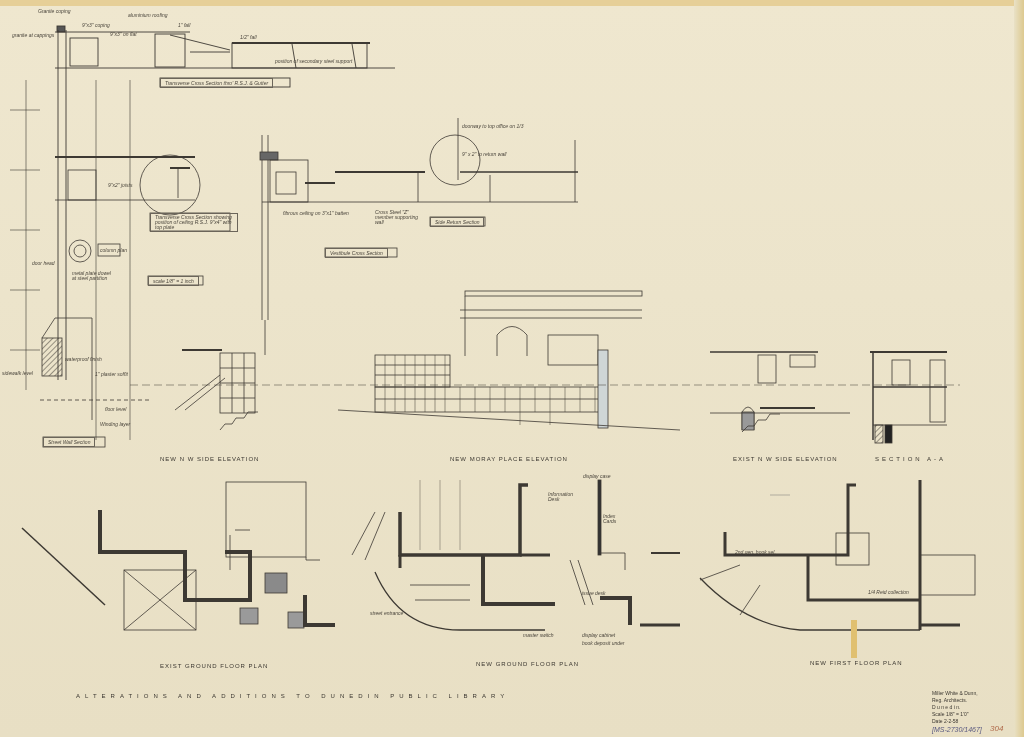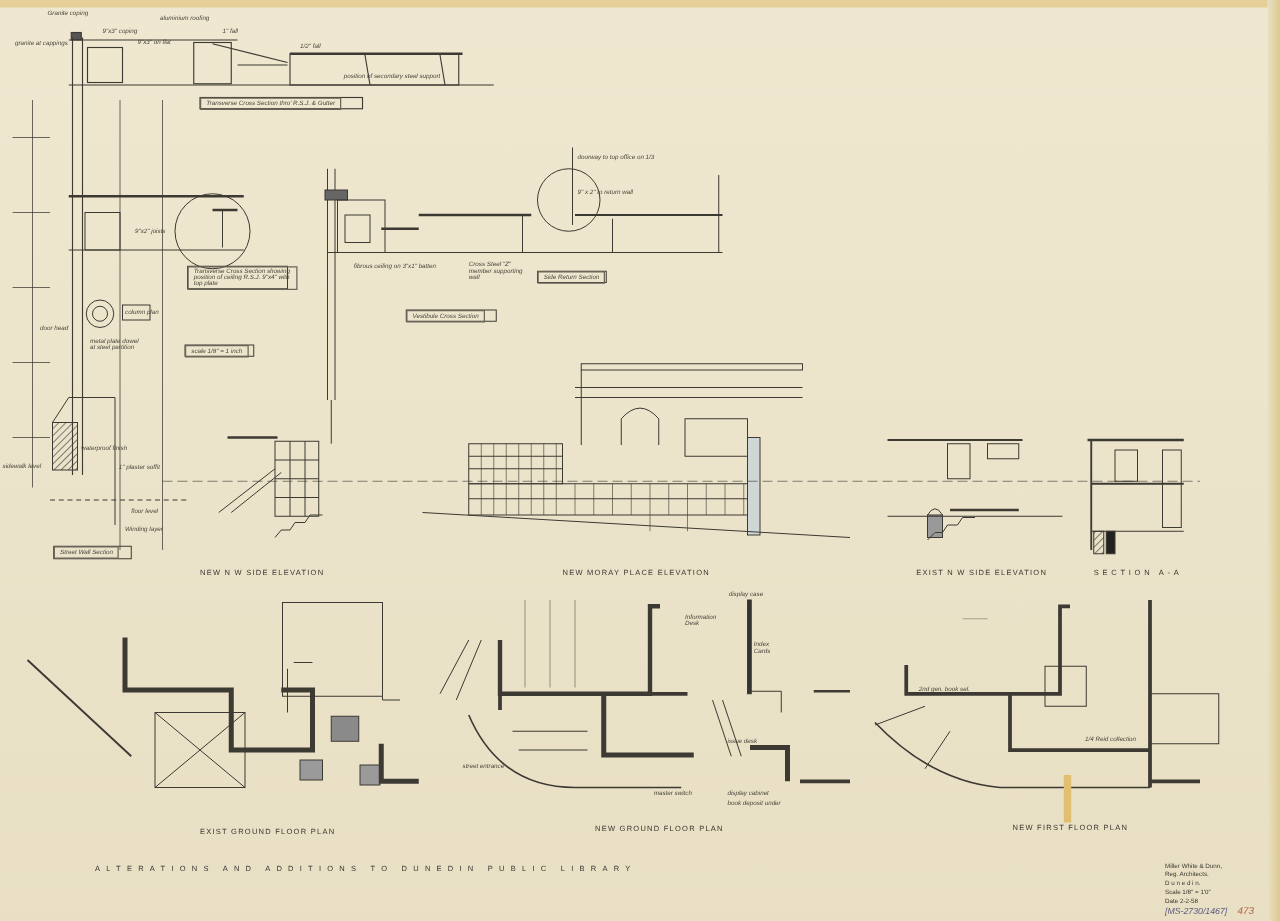--- a/index.html
+++ b/index.html
@@ -277,14 +277,14 @@
   <div class="title-lbl" style="left:76px;top:693px">ALTERATIONS AND ADDITIONS TO DUNEDIN PUBLIC LIBRARY</div>
 
   <div class="titleblock">
     <div>Miller White &amp; Dunn,</div>
     <div>Reg. Architects.</div>
     <div>D u n e d i n.</div>
     <div>Scale 1/8" = 1'0"</div>
     <div>Date 2-2-58</div>
   </div>
   <div class="ref">[MS-2730/1467]</div>
-  <div class="sheetno">473</div>
+  <div class="sheetno">304</div>
 </div>
 
 </body></html>

